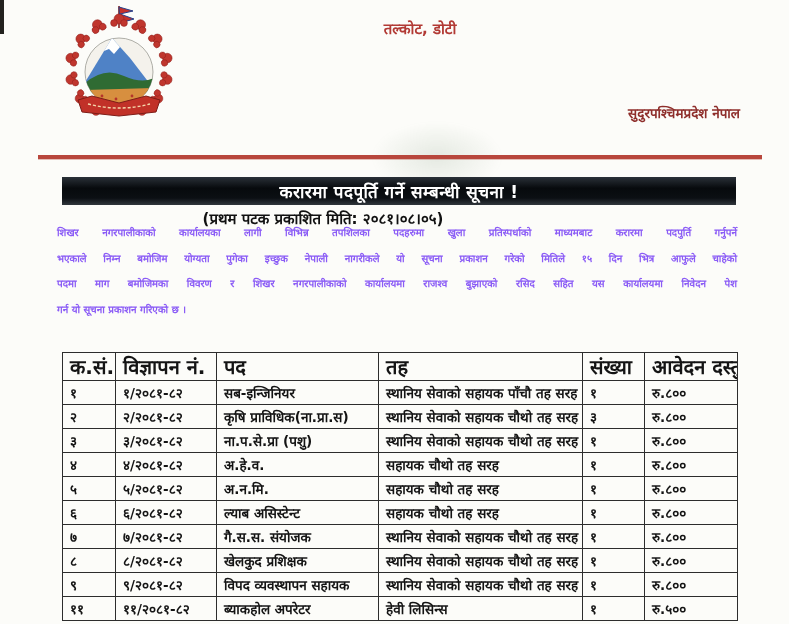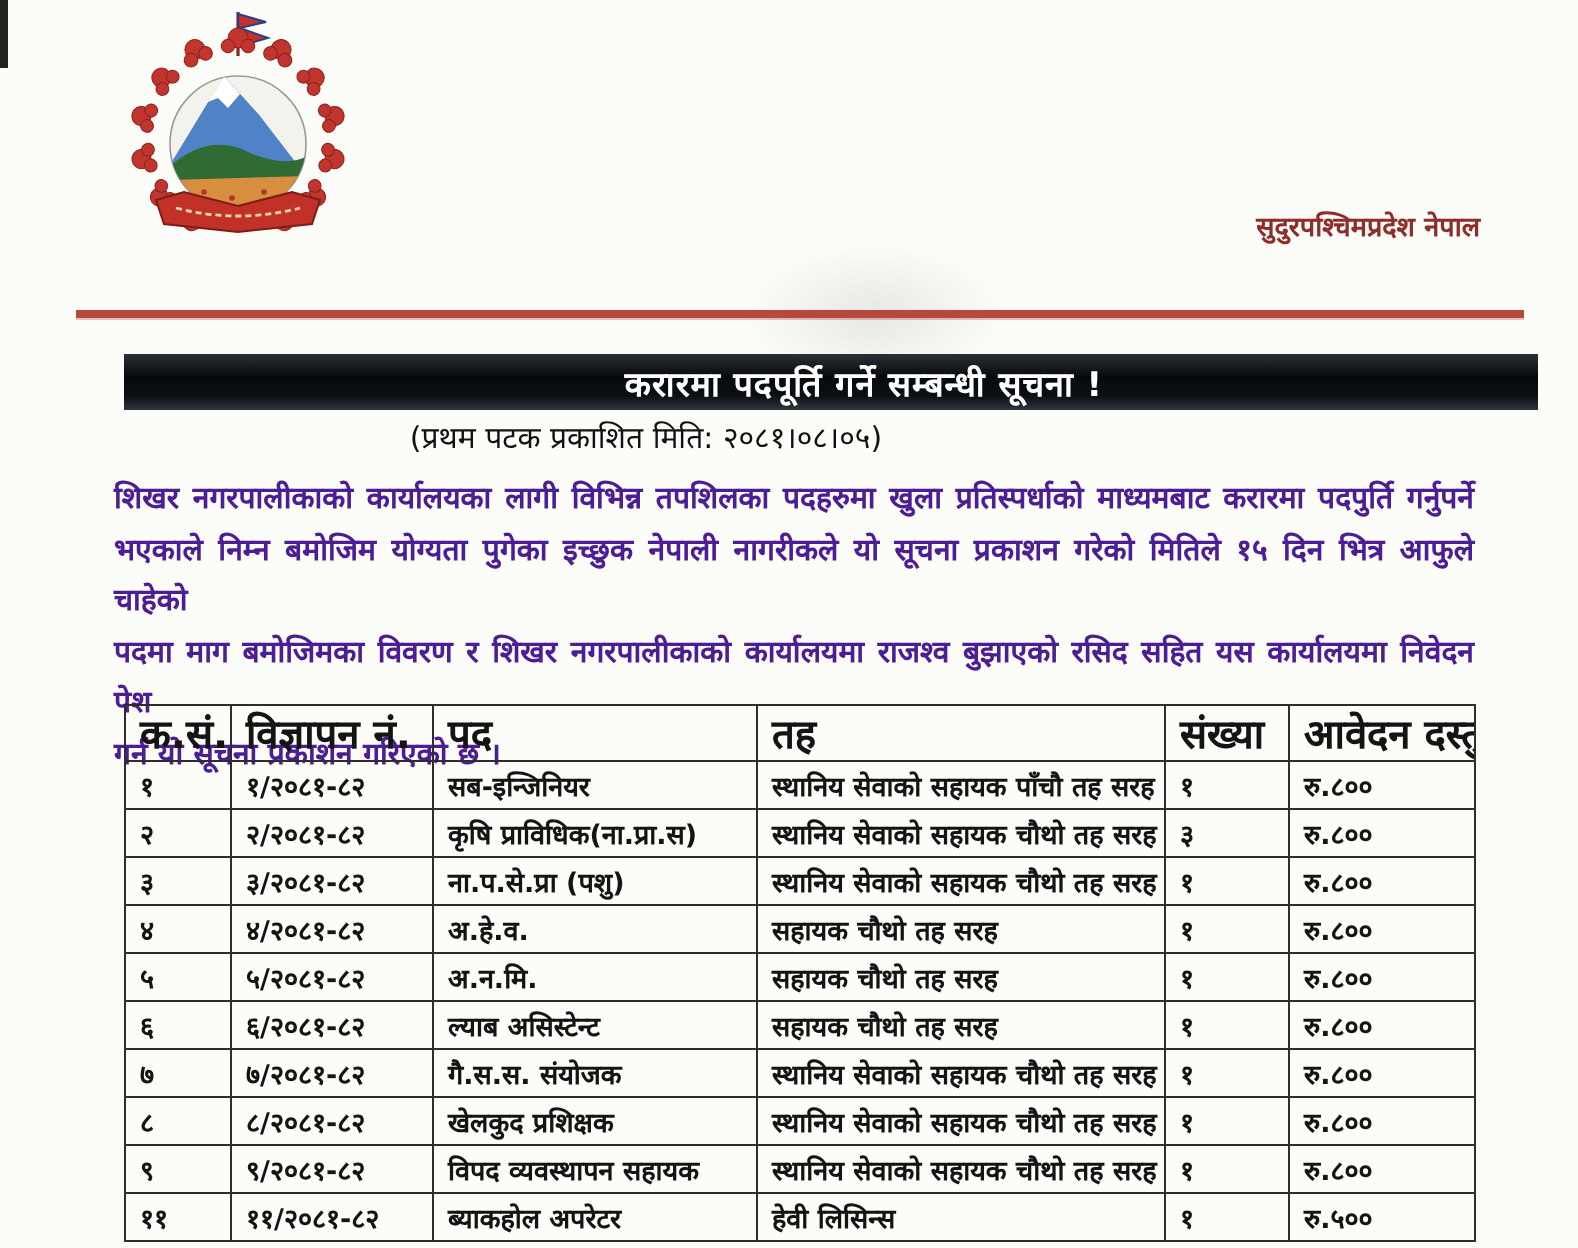--- a/index.html
+++ b/index.html
@@ -20,26 +20,26 @@
   .head-center{left:190px;top:8px;width:460px;text-align:center;color:#b23a35;}
   .muni-title{font-size:37px;font-weight:bold;line-height:1.2;letter-spacing:1px;}
   .office-title{font-size:22px;font-weight:bold;margin-top:12px;}
   .addr{font-size:15px;font-weight:bold;margin-top:10px;}
   .province{right:49px;top:104px;font-size:13.5px;font-weight:bold;color:#8e2e2b;}
   .red-rule{left:38px;top:155px;width:724px;height:4px;background:#b8473d;
     box-shadow:0 1px 0 rgba(184,71,61,.35);}
   
   .notice-bar{left:62px;top:177px;width:674px;height:28px;
     background:linear-gradient(180deg,#2a3138 0%,#070a0d 40%,#0b0f13 75%,#30363c 100%);
-    display:flex;align-items:center;justify-content:center;padding-left:33px;}
+    display:flex;align-items:center;justify-content:center;}
   .notice-bar span{color:#fff;font-weight:bold;font-size:17px;letter-spacing:.5px;}
-  .pub-date{left:0;top:208px;width:646px;text-align:center;font-weight:normal;font-size:15px;color:#111;}
-  
-  .body-par{left:57px;top:237px;width:680px;font-size:15px;font-weight:600;
-    line-height:25.5px;color:#4c1d95;}
+  .pub-date{left:0;top:208px;width:646px;text-align:center;font-weight:bold;font-size:15px;color:#111;}
+  
+  .body-par{left:57px;top:220px;width:680px;font-size:10px;font-weight:600;
+    line-height:25.5px;color:#8b5cf6;}
   .body-par .jline{text-align:justify;text-align-last:justify;}
   .body-par .lline{text-align:left;}
   
   .vac-table{left:62px;top:352px;width:675px;border-collapse:collapse;table-layout:fixed;}
   .vac-table th,.vac-table td{
     border:1.5px solid #2d2d2d;font-size:13.5px;padding:0 0 0 7px;
     text-align:left;vertical-align:middle;overflow:hidden;white-space:nowrap;
     font-weight:600;color:#141414;}
   .vac-table th{height:26px;font-weight:bold;font-size:20px;}
   .vac-table td{height:23px;}
@@ -141,20 +141,21 @@
       <circle cx="62" cy="95" r="1.4" fill="#b5342c"></circle>
       <circle cx="78" cy="92" r="1.4" fill="#b5342c"></circle>
     </g>
 
     <path d="M24,96 L38,92 L65,99 L92,92 L106,96 L102,108 L65,112 L28,108 Z" fill="#c13128" stroke="#7e1d18" stroke-width="1"></path>
     <path d="M34,100 Q65,108 96,100" fill="none" stroke="#f5d9ad" stroke-width="1.4" stroke-dasharray="3 2"></path>
   </svg>
 </div>
 
 <div class="abs head-center">
+  <div class="addr">तल्कोट, डोटी</div>
 </div>
 <div class="abs province">सुदुरपश्चिमप्रदेश नेपाल</div>
 
 <div class="abs red-rule"></div>
 
 <div class="abs notice-bar">
   <span>करारमा पदपूर्ति गर्ने सम्बन्धी सूचना !</span>
 </div>
 <div class="abs pub-date">(प्रथम पटक प्रकाशित मिति: २०८१।०८।०५)</div>
 

